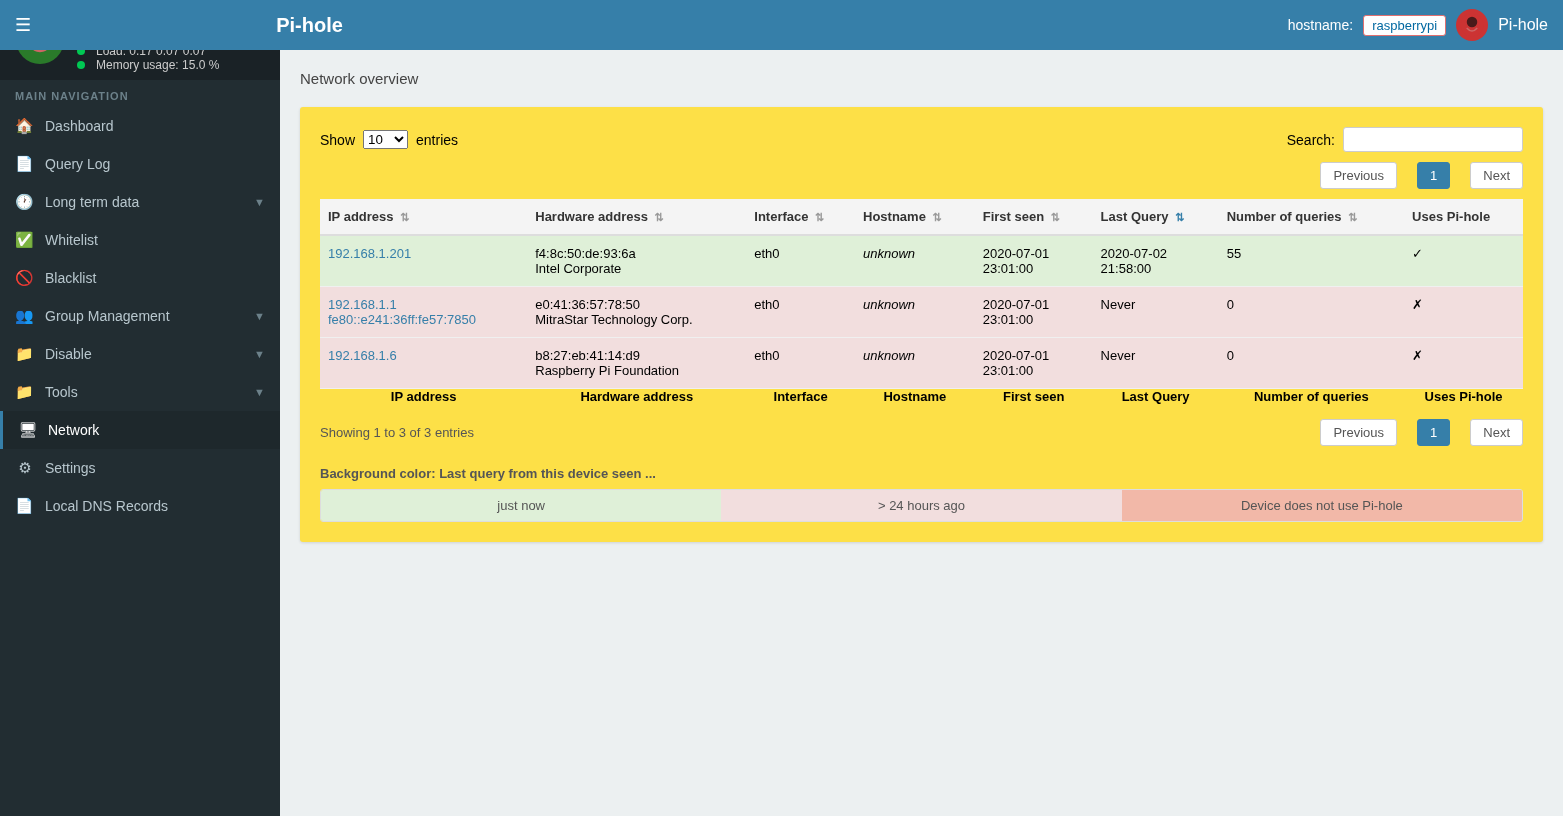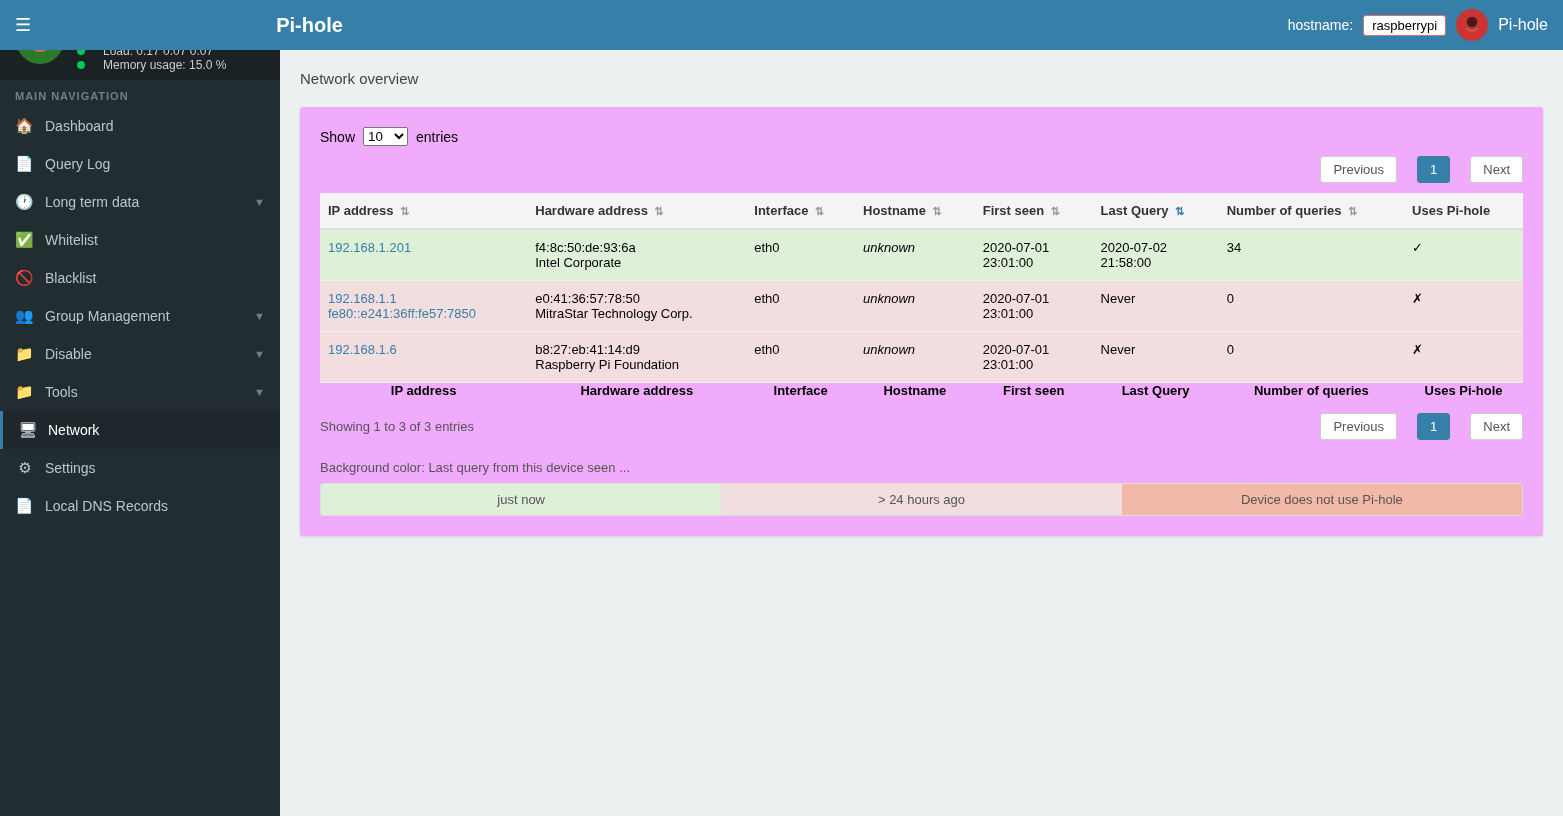--- a/index.html
+++ b/index.html
@@ -32,21 +32,21 @@
     .top-navbar .nav-right {
       display: flex;
       align-items: center;
       gap: 10px;
       color: white;
       font-size: 14px;
     }
     .hostname-box {
       border: 1px solid #e07070;
       background: white;
-      color: #000000;
+      color: #0369a1;
       padding: 2px 8px;
       border-radius: 3px;
       font-size: 13px;
     }
     .pihole-logo {
       width: 32px; height: 32px;
       background: #cc3333;
       border-radius: 50%;
       display: flex; align-items: center; justify-content: center;
       color: white; font-size: 16px;
@@ -77,21 +77,21 @@
       color: white;
     }
     .sidebar-status .status-title {
       font-size: 16px;
       font-weight: bold;
       margin-bottom: 4px;
     }
     .sidebar-status .status-line {
       font-size: 12px;
       color: #ccc;
-      display: flex; align-items: center; gap: 18px;
+      display: flex; align-items: center; gap: 11px;
     }
     .dot-green { width: 8px; height: 8px; border-radius: 50%; background: #00c853; display: inline-block; }
     .dot-blue { color: #4dd0e1; }
 
     .sidebar-section-label {
       color: #6c818a;
       font-size: 11px;
       font-weight: bold;
       padding: 10px 15px 5px;
       letter-spacing: 1px;
@@ -120,21 +120,21 @@
     }
     .page-title {
       font-size: 15px;
       color: #444;
       margin-bottom: 20px;
       font-weight: 300;
     }
 
     
     .card {
-      background: #f0abfc;
+      background: #fde047;
       border-radius: 3px;
       box-shadow: 0 1px 3px rgba(0,0,0,0.12);
       padding: 20px;
     }
 
     .pagination-top {
       display: flex;
       align-items: center;
       gap: 20px;
     }
@@ -190,21 +190,21 @@
       margin-top: 15px;
     }
     .showing-info { color: #555; font-size: 13px; }
 
     
     .legend {
       margin-top: 20px;
       font-size: 13px;
       color: #555;
     }
-    .legend-title { font-weight: normal; margin-bottom: 8px; margin-top: 12px; }
+    .legend-title { font-weight: bold; margin-bottom: 8px; margin-top: 12px; }
     .legend-items {
       display: flex;
       gap: 0;
       border: 1px solid #ddd;
       border-radius: 3px;
       overflow: hidden;
     }
     .legend-item {
       flex: 1;
       padding: 8px 15px;
@@ -329,20 +329,24 @@
       <div style="display:flex; align-items:center; gap:8px;">
         <span>Show</span>
         <select>
           <option>10</option>
           <option>25</option>
           <option>50</option>
           <option>100</option>
         </select>
         <span>entries</span>
       </div>
+      <div style="display:flex; align-items:center; gap:8px;">
+        <span>Search:</span>
+        <input type="text" style="border: 1px solid rgb(204, 204, 204); padding: 4px 8px; border-radius: 3px; font-size: 13px; width: 180px;">
+      </div>
     </div>
 
     <div style="display:flex; justify-content:flex-end; margin-bottom:10px;">
       <div class="pagination-top">
         <button>Previous</button>
         <button class="active">1</button>
         <button>Next</button>
       </div>
     </div>
 
@@ -361,21 +365,21 @@
       </thead>
       <tbody>
 
         <tr class="row-green">
           <td><a href="#">192.168.1.201</a></td>
           <td>f4:8c:50:de:93:6a<br>Intel Corporate</td>
           <td>eth0</td>
           <td><em>unknown</em></td>
           <td>2020-07-01<br>23:01:00</td>
           <td>2020-07-02<br>21:58:00</td>
-          <td>34</td>
+          <td>55</td>
           <td>✓</td>
         </tr>
 
         <tr class="row-red">
           <td>
             <a href="#">192.168.1.1</a><br>
             <a href="#">fe80::e241:36ff:fe57:7850</a>
           </td>
           <td>e0:41:36:57:78:50<br>MitraStar Technology Corp.</td>
           <td>eth0</td>

